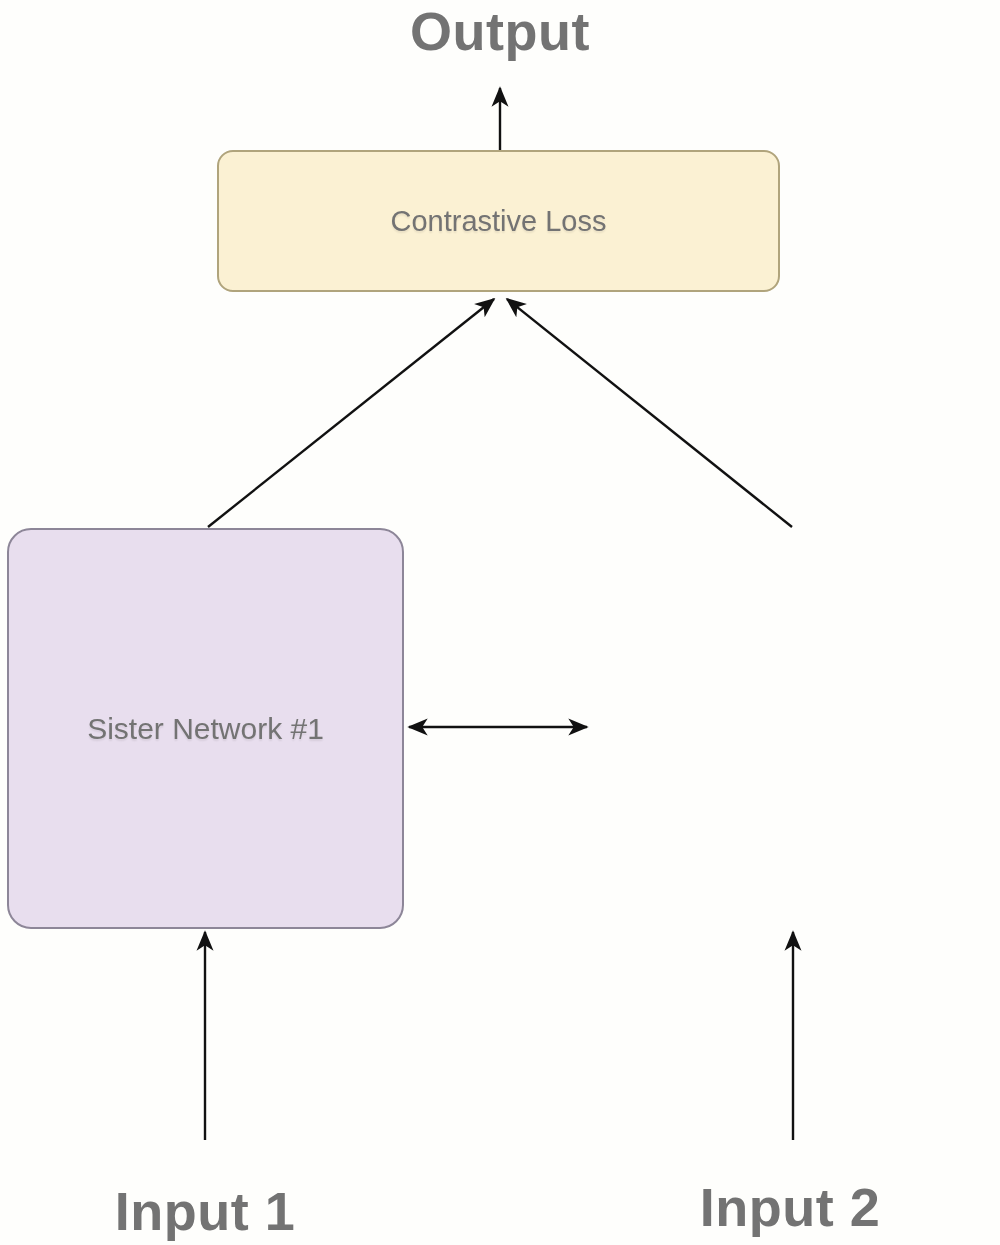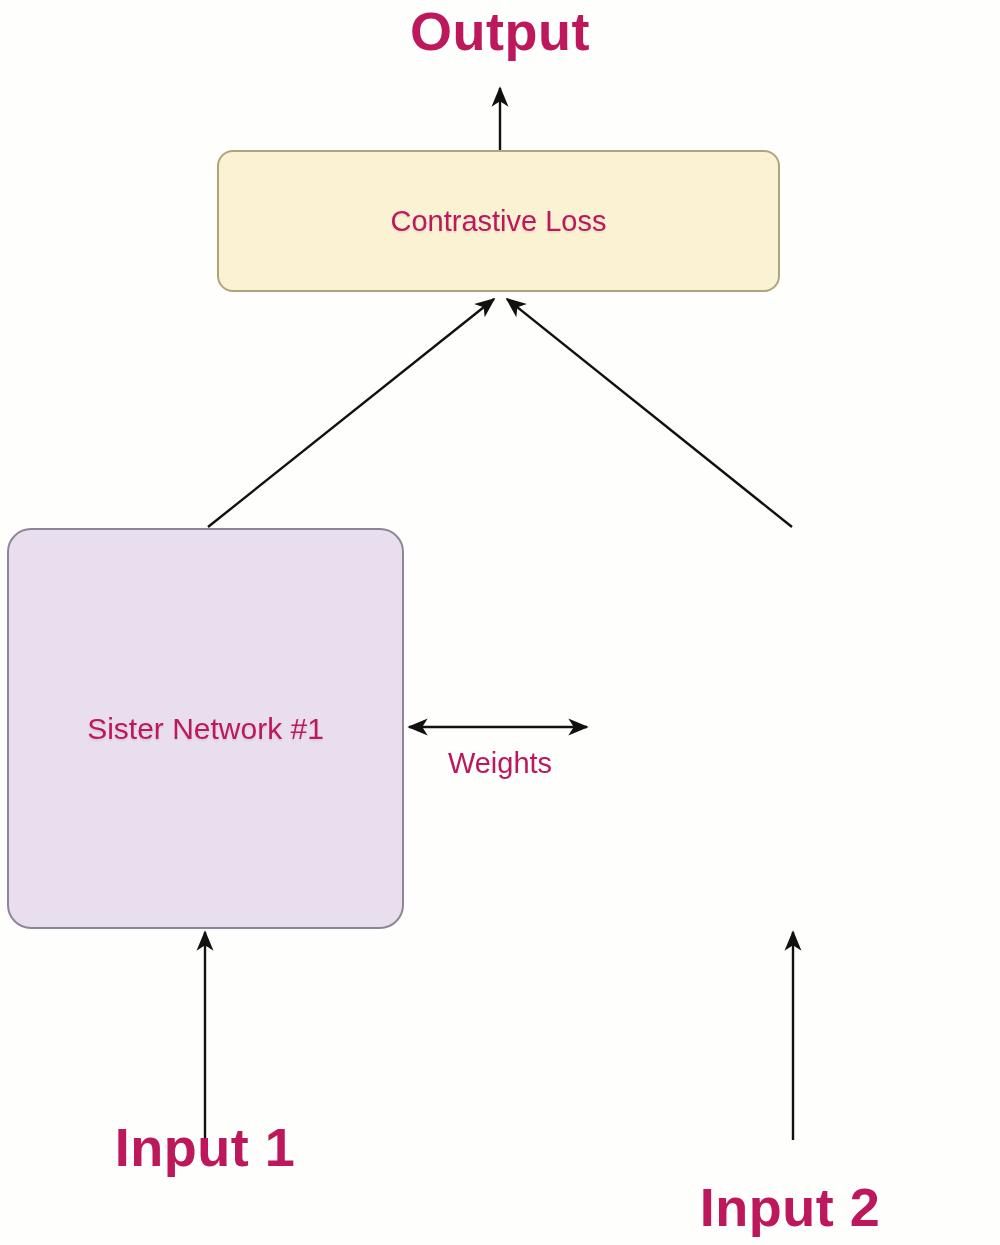--- a/index.html
+++ b/index.html
@@ -34,21 +34,21 @@
     white-space: nowrap;
   }
   .title {
     left: 0;
     right: 0;
     top: 0;
   }
   .input-label-1 {
     left: 55px;
     width: 300px;
-    top: 1116px;
+    top: 1180px;
   }
   .input-label-2 {
     left: 640px;
     width: 300px;
     top: 1176px;
   }
   .node {
     position: absolute;
     box-sizing: border-box;
     display: flex;
@@ -83,21 +83,21 @@
     width: 200px;
     top: 747px;
     text-align: center;
     font-size: 29px;
     white-space: nowrap;
   }
 </style>
 </head>
 <body>
 
-<div class="canvas" style="background: rgb(254, 254, 252); color: #be185d;">
+<div class="canvas" style="background: rgb(254, 254, 252); color: #737373;">
 
   <div class="big-label title">Output</div>
 
   <svg class="edges" viewBox="0 0 1000 1245" xmlns="http://www.w3.org/2000/svg">
     <defs>
       <marker id="arrowhead" viewBox="0 0 12 12" refX="11" refY="6" markerWidth="8.5" markerHeight="8.5" orient="auto-start-reverse">
         <path d="M0,1 L12,6 L0,11 L3.2,6 Z" fill="#111111"></path>
       </marker>
     </defs>
 
@@ -116,19 +116,18 @@
 
   <div class="node node-loss" style="background-color: rgb(251, 241, 211); border-color: rgb(176, 164, 124);">
     <span>Contrastive Loss</span>
   </div>
 
   <div class="node node-sister node-sister-1" style="background-color: rgb(232, 222, 238); border-color: rgb(141, 134, 152);">
     <span>Sister Network #1</span>
   </div>
 
 
-  <div class="weights-label">Weights</div>
 
   <div class="big-label input-label-1">Input 1</div>
 
   <div class="big-label input-label-2">Input 2</div>
 
 </div>
 
 </body></html>

